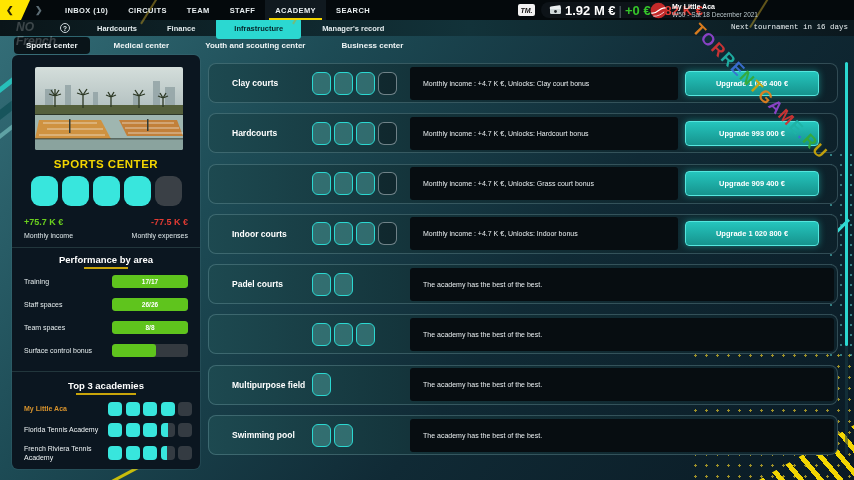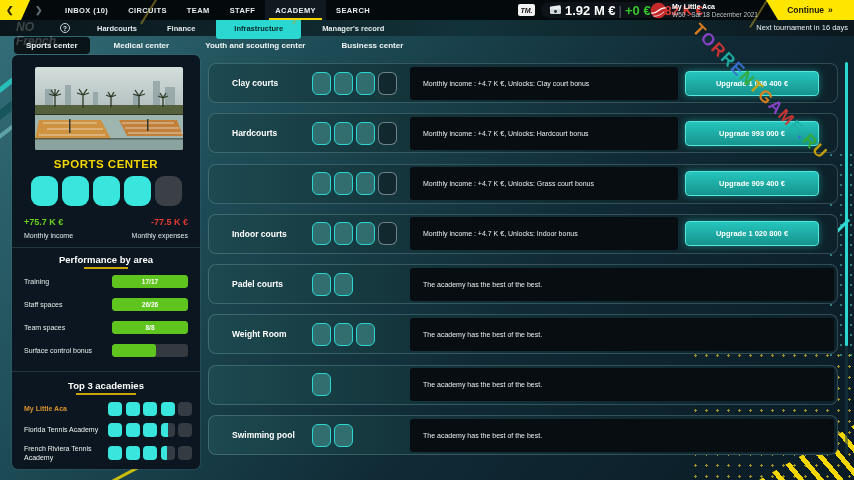--- a/index.html
+++ b/index.html
@@ -30,21 +30,21 @@
   #money-pill .sep{color:#57636a;font-weight:normal;}
   #money-pill .plus{color:#35c42a;}
   #money-pill .minus{color:var(--c-red);}
   #club{position:absolute;left:650px;top:2px;display:flex;align-items:center;gap:5px;z-index:11;}
   #club-text{display:flex;flex-direction:column;gap:1px;}
   #club-name{font-size:7px;color:#fff;font-weight:bold;}
   #club-date{font-size:6.5px;color:#bac6cb;}
   #continue-btn{position:absolute;right:0;top:0;width:88px;height:20px;background:var(--c-continue_yellow);
     clip-path:polygon(0 0,100% 0,100% 100%,12px 100%);display:flex;align-items:center;justify-content:center;
     gap:4px;color:#20200a;font-weight:bold;font-size:8.5px;z-index:12;}
-  #next-tournament{position:absolute;right:6px;top:23px;font-size:7.5px;color:#e8eef0;z-index:12;}
+  #next-tournament{position:absolute;right:6px;top:23px;font-size:7.5px;color:#e8eef0;z-index:12;font-family:Liberation Mono, monospace;}
 
   
   #subbar{position:absolute;top:20px;left:0;right:0;height:16px;
     background:linear-gradient(90deg,#0a1519 0%,#123239 55%,#0b171d 100%);
     display:flex;align-items:center;z-index:9;}
   #help-icon{margin-left:60px;width:10px;height:10px;border:1px solid #cdd6da;border-radius:50%;
     color:#e6eef0;font-size:6.5px;display:flex;align-items:center;justify-content:center;font-weight:bold;flex:0 0 auto;}
   #sub-menu{display:flex;align-items:center;margin-left:12px;height:100%;}
   .smi{padding:0 15px;font-size:7.5px;font-weight:bold;color:#e4ecee;display:flex;align-items:center;height:100%;white-space:nowrap;}
   .smi.active{background:var(--c-accent);color:#06262b;border-radius:3px;height:21px;margin:0 6px;padding:0 18px;}
@@ -183,24 +183,20 @@
   <div id="club">
     <svg width="17" height="17" viewBox="-9 -9 18 18">
       <circle r="8.3" fill="#c52a2a"></circle>
       <path d="M-7.5,2.5 C-2,5 2,-5 7.5,-2.5" stroke="#fff" stroke-width="1.5" fill="none"></path>
       <path d="M-5.5,6 C-1,6.5 3,4 6,1.5" stroke="#fff" stroke-width="1" fill="none" opacity=".8"></path>
     </svg>
     <div id="club-text">
       <div id="club-name">My Little Aca</div>
       <div id="club-date">W50 - Sat 18 December 2021</div>
     </div>
-  </div>
-  <div id="continue-btn">
-    <span>Continue</span>
-    <span>»</span>
   </div>
   <div id="next-tournament">Next tournament in 16 days</div>
 
   <div id="subbar">
     <div id="help-icon">?</div>
     <div id="sub-menu">
         <div class="smi">Hardcourts</div>
         <div class="smi">Finance</div>
         <div class="smi active">Infrastructure</div>
         <div class="smi">Manager's record</div>
@@ -391,31 +387,31 @@
         <div class="fac-name">Padel courts</div>
         <div class="fac-sqs">
           <div class="fac-sq filled"></div>
           <div class="fac-sq filled"></div>
         </div>
         <div class="fac-desc wide">
           <div>The academy has the best of the best.</div>
         </div>
       </div>
       <div class="facility-row">
-        <div class="fac-name">Weight Room</div>
         <div class="fac-sqs">
           <div class="fac-sq filled"></div>
           <div class="fac-sq filled"></div>
           <div class="fac-sq filled"></div>
         </div>
         <div class="fac-desc wide">
           <div>The academy has the best of the best.</div>
         </div>
       </div>
       <div class="facility-row">
+        <div class="fac-name">Multipurpose field</div>
         <div class="fac-sqs">
           <div class="fac-sq filled"></div>
         </div>
         <div class="fac-desc wide">
           <div>The academy has the best of the best.</div>
         </div>
       </div>
       <div class="facility-row">
         <div class="fac-name">Swimming pool</div>
         <div class="fac-sqs">

